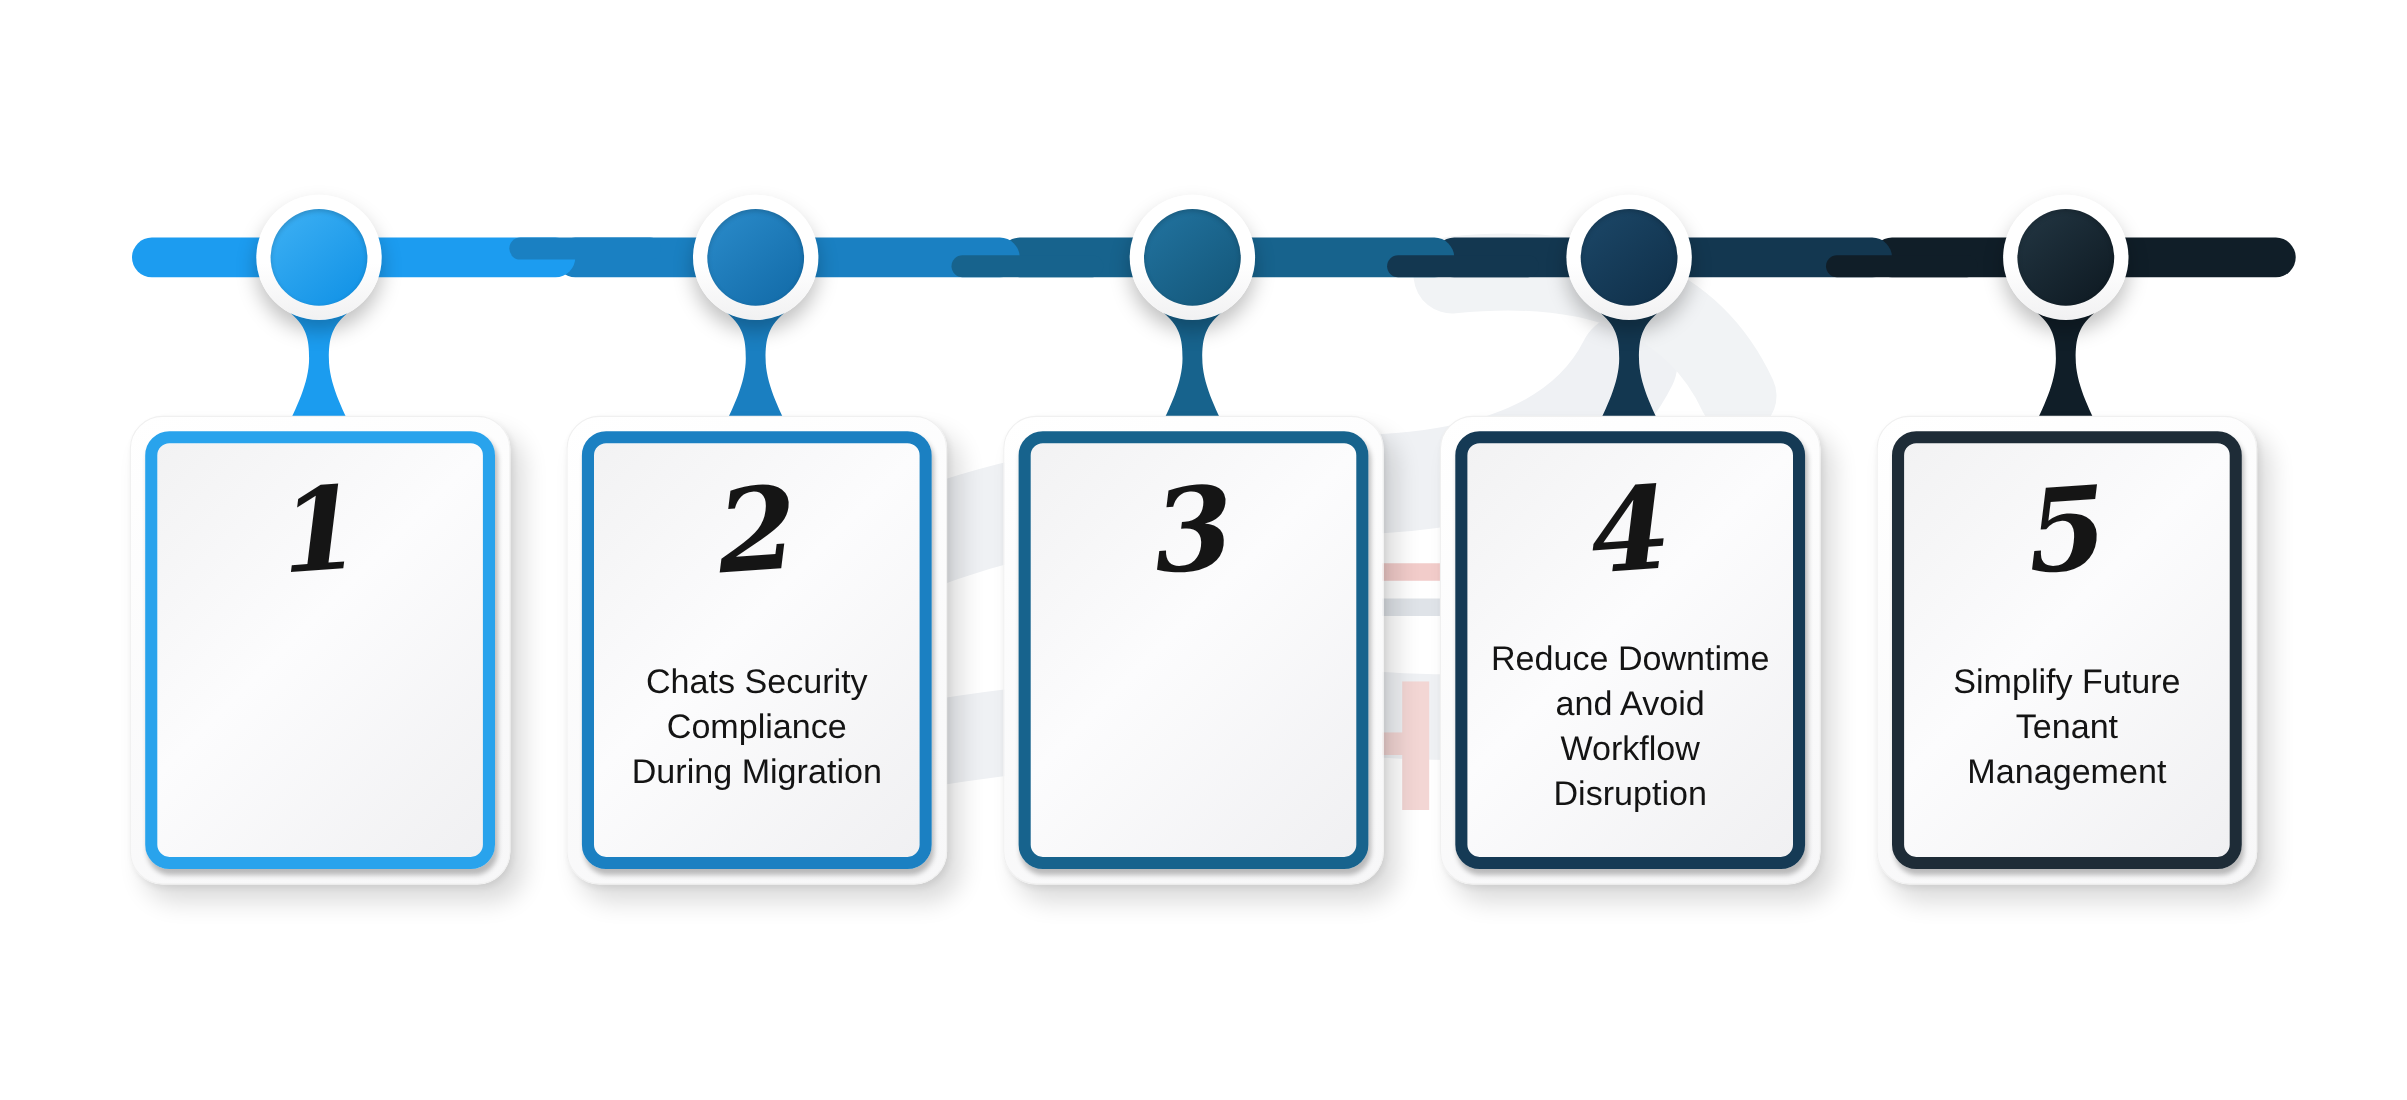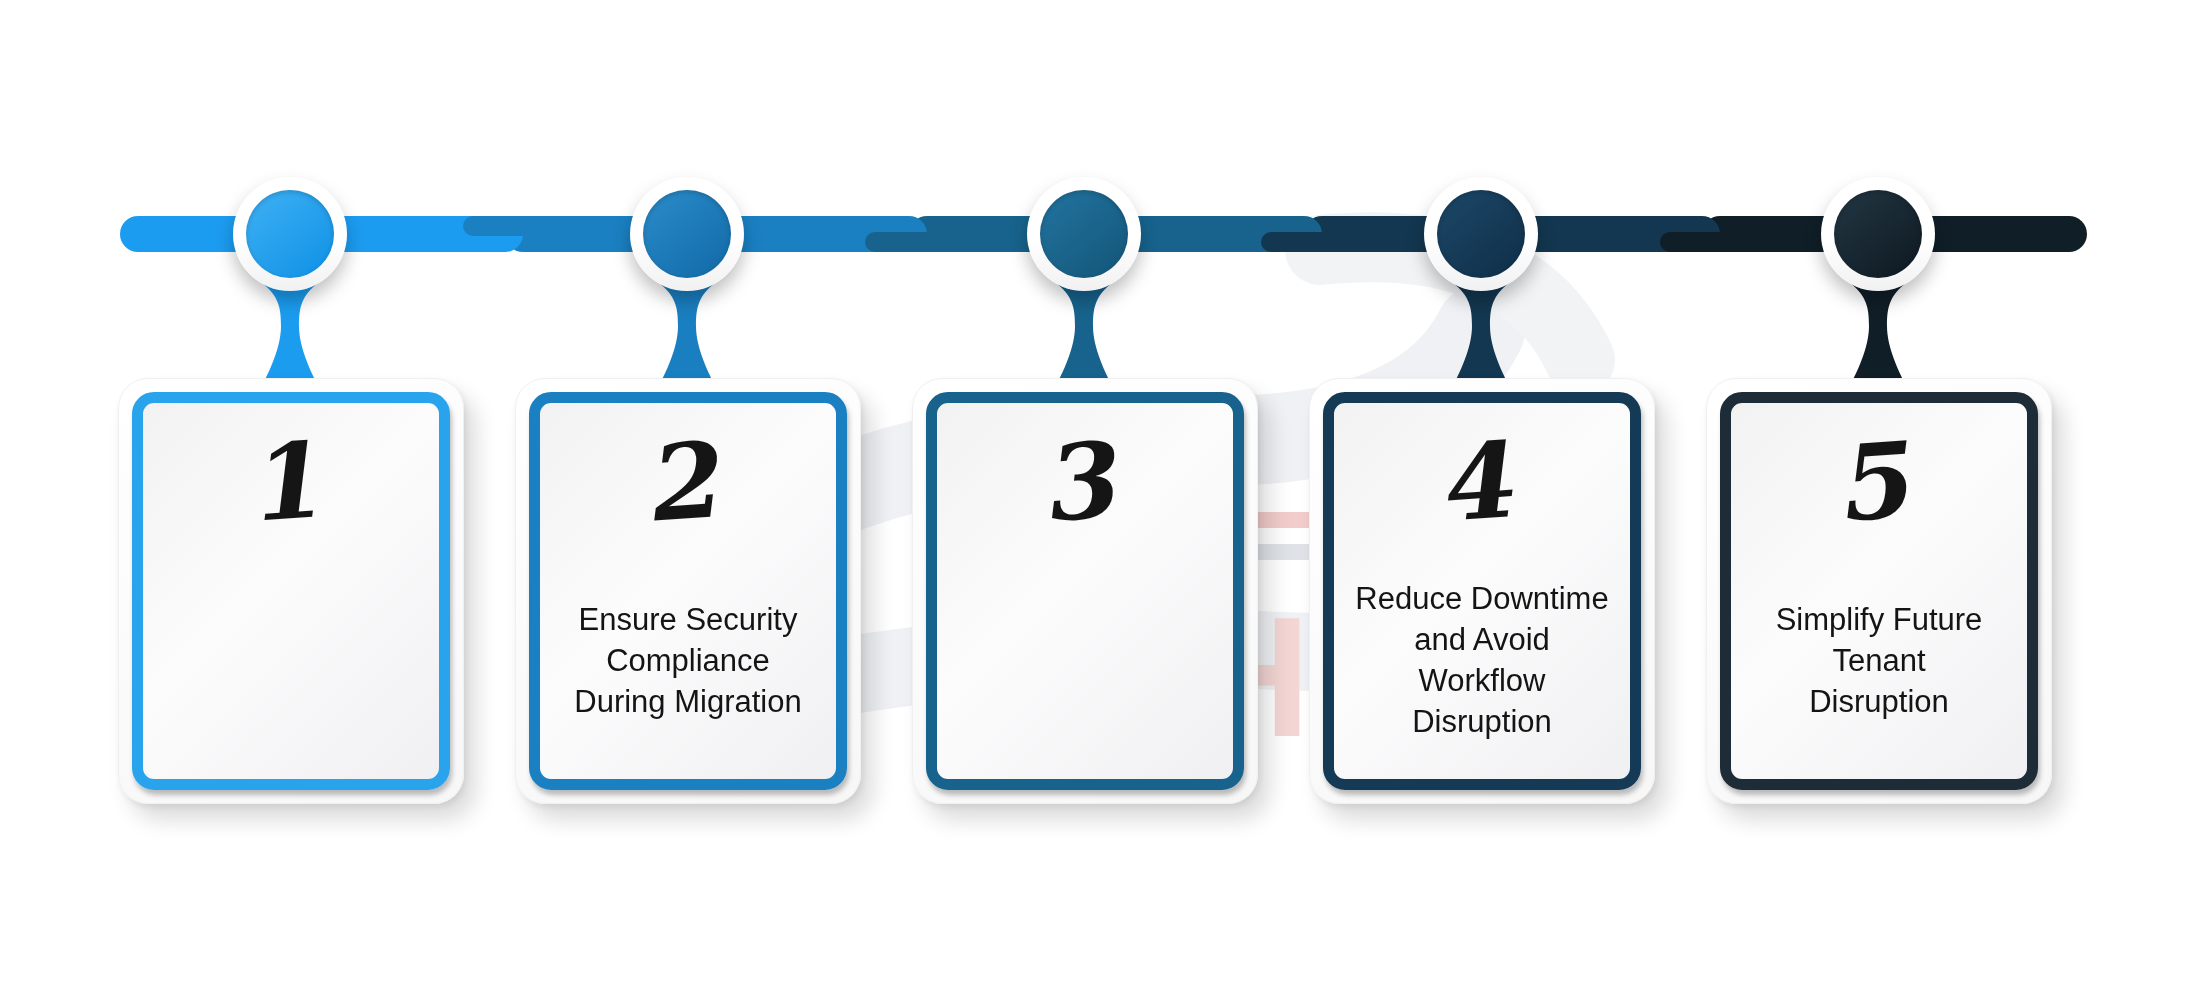--- a/index.html
+++ b/index.html
@@ -122,21 +122,21 @@
   <svg class="drip" width="70" height="110" viewBox="0 0 70 110">
     <path d="M6,0 C24,14 26,26 26,44 C26,66 14,90 4,110 L66,110 C56,90 44,66 44,44 C44,26 46,14 64,0 Z" fill="currentColor"></path>
   </svg>
   <div class="node">
       <div class="node-inner"></div>
     </div>
   <div class="card">
     <div class="ring"></div>
     <div class="content">
       <div class="num">2</div>
-      <div class="label">Ensure Security
+      <div class="label">Chats Security
 Compliance
 During Migration</div>
     </div>
   </div>
 </div>
 
 <div class="step step3" style="--accent: #17638D; --c1: #2274A1; --c2: #135577; --drip: #17638D;">
   <svg class="drip" width="70" height="110" viewBox="0 0 70 110">
     <path d="M6,0 C24,14 26,26 26,44 C26,66 14,90 4,110 L66,110 C56,90 44,66 44,44 C44,26 46,14 64,0 Z" fill="currentColor"></path>
   </svg>
@@ -176,16 +176,16 @@
   </svg>
   <div class="node">
       <div class="node-inner"></div>
     </div>
   <div class="card">
     <div class="ring"></div>
     <div class="content">
       <div class="num">5</div>
       <div class="label">Simplify Future
 Tenant
-Disruption</div>
+Management</div>
     </div>
   </div>
 </div>
 
 </body></html>

